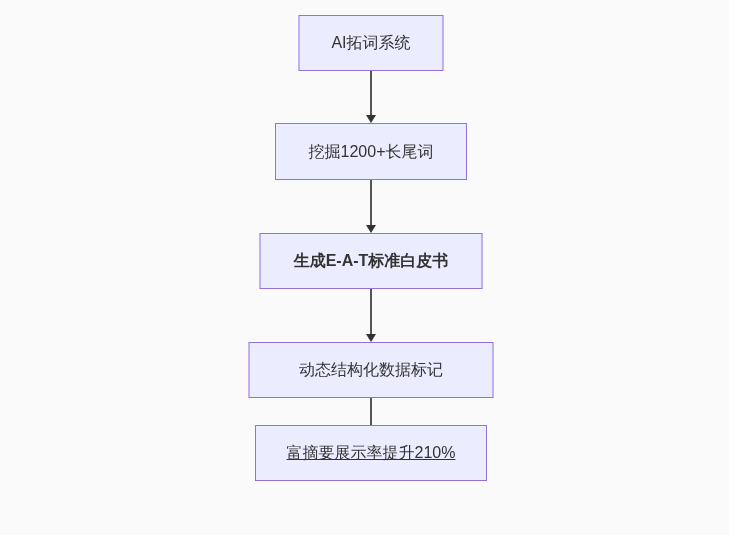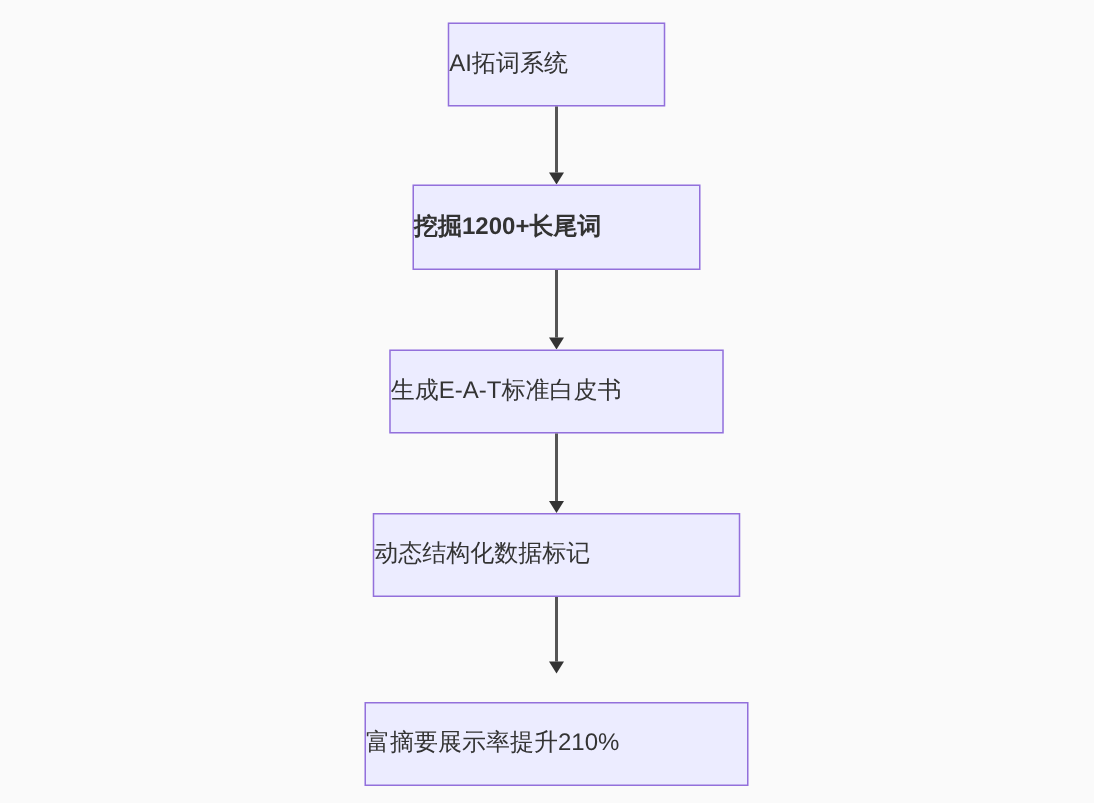--- a/index.html
+++ b/index.html
@@ -23,29 +23,29 @@
     left: 371px;
     transform: translateX(-50%);
     box-sizing: border-box;
     background: #ECECFF;
     border: 1px solid #9370DB;
     color: #333333;
     font-size: 16px;
     line-height: 1.2;
     display: flex;
     align-items: center;
-    justify-content: flex-start;
+    justify-content: center;
     text-align: center;
     white-space: nowrap;
   }
   .node-1 { top: 15px;  width: 145px; height: 56px; }
-  .node-2 { top: 123px; width: 192px; height: 57px; font-weight: bold; }
-  .node-3 { top: 233px; width: 223px; height: 56px; }
+  .node-2 { top: 123px; width: 192px; height: 57px; }
+  .node-3 { top: 233px; width: 223px; height: 56px; font-weight: bold; }
   .node-4 { top: 342px; width: 245px; height: 56px; }
-  .node-5 { top: 468px; width: 256px; height: 56px; }
+  .node-5 { top: 425px; width: 232px; height: 56px; text-decoration: underline; }
 
   .edge {
     position: absolute;
     left: 371px;
     transform: translateX(-50%);
     width: 2px;
     background: #555555;
   }
   .edge-1 { top: 71px;  height: 44px; }
   .edge-2 { top: 180px; height: 45px; }

